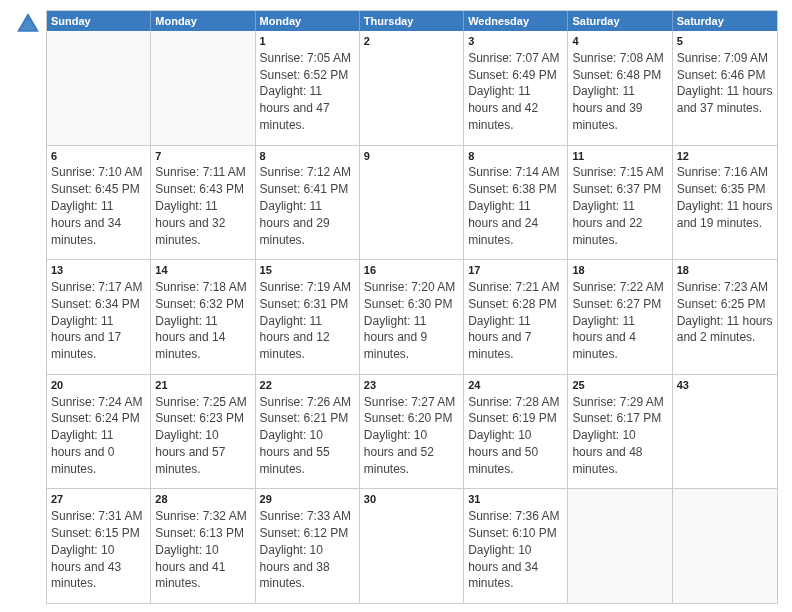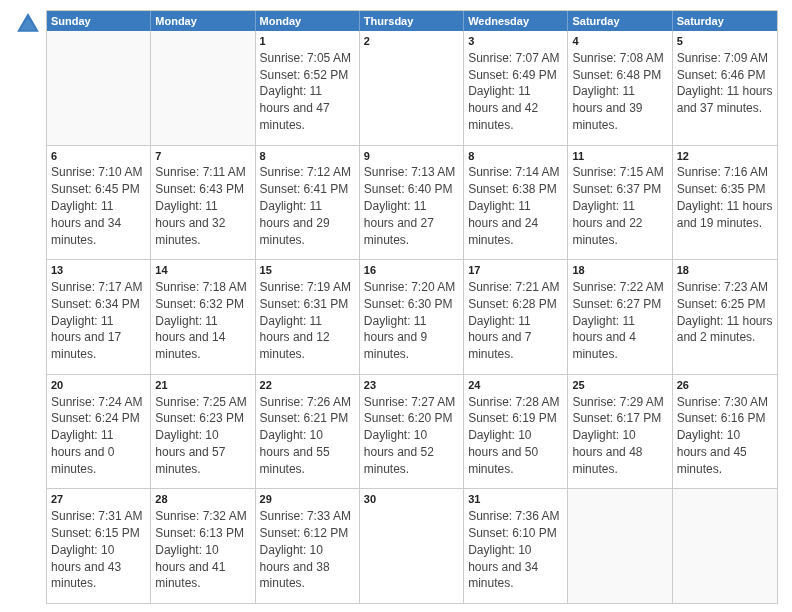--- a/index.html
+++ b/index.html
@@ -178,21 +178,20 @@
           <div class="cal-cell">
             <span class="day-num">7</span>
             <div class="cell-text">Sunrise: 7:11 AM<br>Sunset: 6:43 PM<br>Daylight: 11 hours and 32 minutes.</div>
           </div>
           <div class="cal-cell">
             <span class="day-num">8</span>
             <div class="cell-text">Sunrise: 7:12 AM<br>Sunset: 6:41 PM<br>Daylight: 11 hours and 29 minutes.</div>
           </div>
           <div class="cal-cell">
             <span class="day-num">9</span>
-            <div class="cell-text">Sunrise: 7:13 AM<br>Sunset: 6:40 PM<br>Daylight: 11 hours and 27 minutes.</div>
           </div>
           <div class="cal-cell">
             <span class="day-num">8</span>
             <div class="cell-text">Sunrise: 7:14 AM<br>Sunset: 6:38 PM<br>Daylight: 11 hours and 24 minutes.</div>
           </div>
           <div class="cal-cell">
             <span class="day-num">11</span>
             <div class="cell-text">Sunrise: 7:15 AM<br>Sunset: 6:37 PM<br>Daylight: 11 hours and 22 minutes.</div>
           </div>
           <div class="cal-cell">
@@ -249,22 +248,21 @@
           </div>
           <div class="cal-cell">
             <span class="day-num">24</span>
             <div class="cell-text">Sunrise: 7:28 AM<br>Sunset: 6:19 PM<br>Daylight: 10 hours and 50 minutes.</div>
           </div>
           <div class="cal-cell">
             <span class="day-num">25</span>
             <div class="cell-text">Sunrise: 7:29 AM<br>Sunset: 6:17 PM<br>Daylight: 10 hours and 48 minutes.</div>
           </div>
           <div class="cal-cell">
-            <span class="day-num">26</span>
-            <div class="cell-text">Sunrise: 7:30 AM<br>Sunset: 6:16 PM<br>Daylight: 10 hours and 45 minutes.</div>
+            <span class="day-num">43</span>
           </div>
         </div>
         <div class="cal-row">
           <div class="cal-cell">
             <span class="day-num">27</span>
             <div class="cell-text">Sunrise: 7:31 AM<br>Sunset: 6:15 PM<br>Daylight: 10 hours and 43 minutes.</div>
           </div>
           <div class="cal-cell">
             <span class="day-num">28</span>
             <div class="cell-text">Sunrise: 7:32 AM<br>Sunset: 6:13 PM<br>Daylight: 10 hours and 41 minutes.</div>

